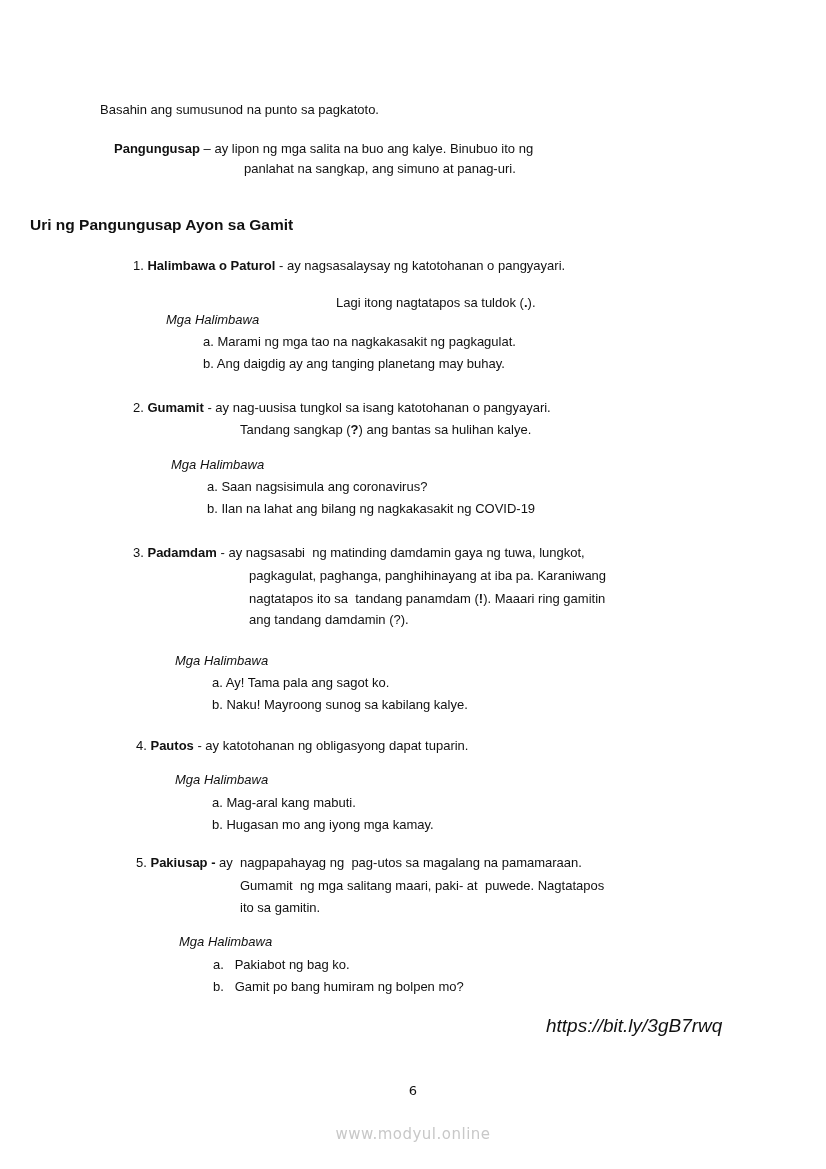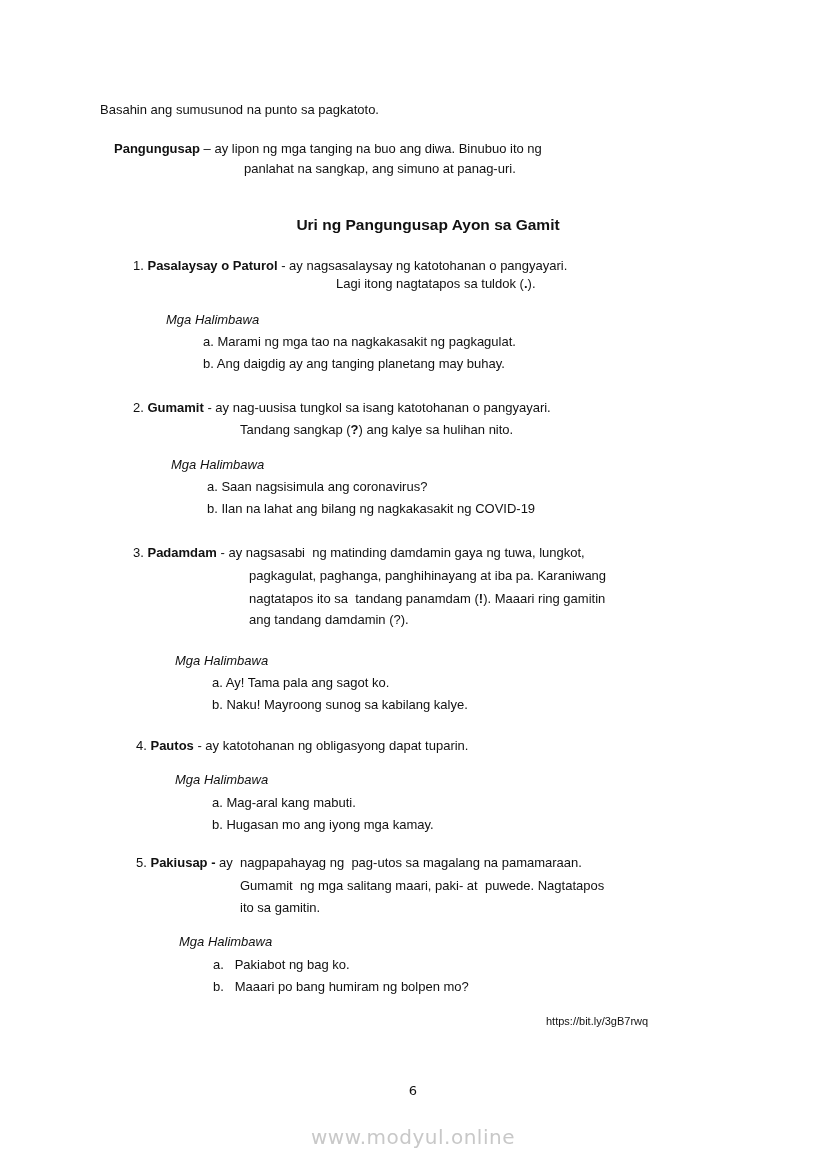--- a/index.html
+++ b/index.html
@@ -1,46 +1,46 @@
 <!DOCTYPE html>
 <html><head>
 <meta charset="utf-8">
 <style>
   html, body { margin: 0; padding: 0; background: #ffffff; }
   body { width: 826px; height: 1169px; position: relative; overflow: hidden;
          font-family: "Liberation Sans", sans-serif; color: #111111; }
   .ln { position: absolute; font-size: 13px; line-height: 20px; white-space: pre; }
   .b { font-weight: bold; }
   .i { font-style: italic; }
-  .title { position: absolute; left: 0; width: 826px; top: 216px; text-align: center; font-weight: bold; font-size: 15.5px; }
+  .title { position: absolute; left: 0; width: 826px; top: 216px; font-weight: bold; font-size: 15.5px; }
   .title span { margin-left: 30px; }
   .pagenum { position: absolute; top: 1083px; left: 0; width: 826px; text-align: center; font-family: "DejaVu Sans", sans-serif; font-size: 13px; color: #111; }
-  .wm { position: absolute; top: 1125px; left: 0; width: 826px; text-align: center; font-family: "DejaVu Sans", sans-serif; font-size: 20px; color: #c8c8c8; letter-spacing: 0.5px; }
-  .url { position: absolute; font-size: 11px; }
+  .wm { position: absolute; top: 1125px; left: 0; width: 826px; text-align: center; font-family: "DejaVu Sans", sans-serif; font-size: 15px; color: #c8c8c8; letter-spacing: 0.5px; }
+  .url { position: absolute; font-size: 19px; font-style: italic; }
 </style>
 </head>
 <body>
 
 <div>
 
   <div class="ln" style="left:100px;top:100px">Basahin ang sumusunod na punto sa pagkatoto.</div>
 
-  <div class="ln" style="left:114px;top:139px"><span class="b">Pangungusap</span><span> – ay lipon ng mga tanging na buo ang diwa. Binubuo ito ng</span></div>
+  <div class="ln" style="left:114px;top:139px"><span class="b">Pangungusap</span><span> – ay lipon ng mga salita na buo ang kalye. Binubuo ito ng</span></div>
   <div class="ln" style="left:244px;top:159px">panlahat na sangkap, ang simuno at panag-uri.</div>
 
   <div class="title"><span>Uri  ng Pangungusap Ayon sa Gamit</span></div>
 
-  <div class="ln" style="left:133px;top:256px"><span>1. </span><span class="b">Pasalaysay o Paturol</span><span> - ay nagsasalaysay ng katotohanan o pangyayari.</span></div>
-  <div class="ln" style="left:336px;top:274px"><span>Lagi itong nagtatapos sa tuldok (</span><span class="b">.</span><span>).</span></div>
+  <div class="ln" style="left:133px;top:256px"><span>1. </span><span class="b">Halimbawa o Paturol</span><span> - ay nagsasalaysay ng katotohanan o pangyayari.</span></div>
+  <div class="ln" style="left:336px;top:293px"><span>Lagi itong nagtatapos sa tuldok (</span><span class="b">.</span><span>).</span></div>
   <div class="ln i" style="left:166px;top:310px">Mga Halimbawa</div>
   <div class="ln" style="left:203px;top:332px">a. Marami ng mga tao na nagkakasakit ng pagkagulat.</div>
   <div class="ln" style="left:203px;top:354px">b. Ang daigdig ay ang tanging planetang may buhay.</div>
 
   <div class="ln" style="left:133px;top:398px"><span>2. </span><span class="b">Gumamit</span><span> - ay nag-uusisa tungkol sa isang katotohanan o pangyayari.</span></div>
-  <div class="ln" style="left:240px;top:420px"><span>Tandang sangkap (</span><span class="b">?</span><span>) ang kalye sa hulihan nito.</span></div>
+  <div class="ln" style="left:240px;top:420px"><span>Tandang sangkap (</span><span class="b">?</span><span>) ang bantas sa hulihan kalye.</span></div>
   <div class="ln i" style="left:171px;top:455px">Mga Halimbawa</div>
   <div class="ln" style="left:207px;top:477px">a. Saan nagsisimula ang coronavirus?</div>
   <div class="ln" style="left:207px;top:499px">b. Ilan na lahat ang bilang ng nagkakasakit ng COVID-19</div>
 
   <div class="ln" style="left:133px;top:543px"><span>3. </span><span class="b">Padamdam</span><span> - ay nagsasabi  ng matinding damdamin gaya ng tuwa, lungkot,</span></div>
   <div class="ln" style="left:249px;top:566px">pagkagulat, paghanga, panghihinayang at iba pa. Karaniwang</div>
   <div class="ln" style="left:249px;top:589px"><span>nagtatapos ito sa  tandang panamdam (</span><span class="b">!</span><span>). Maaari ring gamitin</span></div>
   <div class="ln" style="left:249px;top:610px">ang tandang damdamin (?).</div>
   <div class="ln i" style="left:175px;top:651px">Mga Halimbawa</div>
   <div class="ln" style="left:212px;top:673px">a. Ay! Tama pala ang sagot ko.</div>
@@ -49,19 +49,19 @@
   <div class="ln" style="left:136px;top:736px"><span>4. </span><span class="b">Pautos</span><span> - ay katotohanan ng obligasyong dapat tuparin.</span></div>
   <div class="ln i" style="left:175px;top:770px">Mga Halimbawa</div>
   <div class="ln" style="left:212px;top:793px">a. Mag-aral kang mabuti.</div>
   <div class="ln" style="left:212px;top:815px">b. Hugasan mo ang iyong mga kamay.</div>
 
   <div class="ln" style="left:136px;top:853px"><span>5. </span><span class="b">Pakiusap -</span><span> ay  nagpapahayag ng  pag-utos sa magalang na pamamaraan.</span></div>
   <div class="ln" style="left:240px;top:876px">Gumamit  ng mga salitang maari, paki- at  puwede. Nagtatapos</div>
   <div class="ln" style="left:240px;top:898px">ito sa gamitin.</div>
   <div class="ln i" style="left:179px;top:932px">Mga Halimbawa</div>
   <div class="ln" style="left:213px;top:955px">a.   Pakiabot ng bag ko.</div>
-  <div class="ln" style="left:213px;top:977px">b.   Maaari po bang humiram ng bolpen mo?</div>
+  <div class="ln" style="left:213px;top:977px">b.   Gamit po bang humiram ng bolpen mo?</div>
 
   <div class="url" style="left:546px;top:1015px">https://bit.ly/3gB7rwq</div>
 
   <div class="pagenum">6</div>
   <div class="wm">www.modyul.online</div>
 </div>
 
 </body></html>

